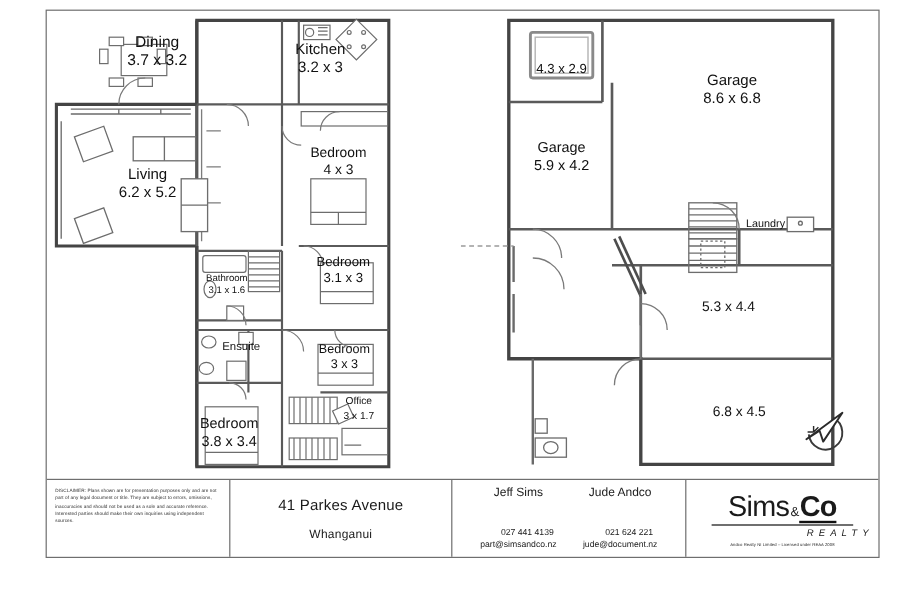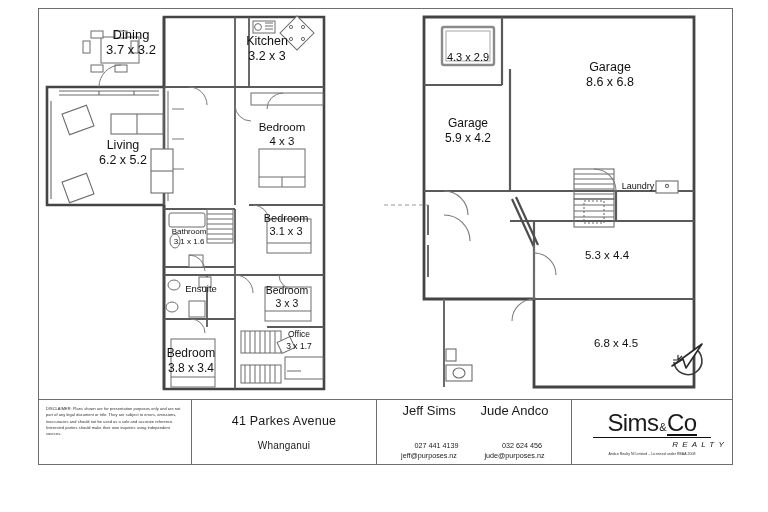--- a/index.html
+++ b/index.html
@@ -64,38 +64,38 @@
     align-items:center;
     justify-content:center;
     gap:22px;
     border-right:1.2px solid #6e6e6e;
   }
   .agent{
     display:flex;flex-direction:column;
     align-items:center;justify-content:center;
     line-height:1.45;
   }
-  .agent-name{font-size:13px;margin-bottom:20px;}
+  .agent-name{font-size:10px;margin-bottom:20px;}
   .agent-phone{font-size:7.2px;padding-left:15px;}
   .agent-email{font-size:7.2px;}
   #brand-cell{
     width:160px;
     display:flex;flex-direction:column;
     align-items:center;justify-content:center;
     padding-top:3px;
   }
   #brand-wordmark{
     font-size:24px;
     letter-spacing:-0.6px;
     line-height:1;
     display:flex;align-items:baseline;
     font-family:"Liberation Sans", sans-serif;
   }
   #brand-amp{font-size:11px;padding:0 1px;}
-  #brand-co{position:relative;}
+  #brand-co{position:relative;font-weight:bold;}
   #brand-co::after{
     content:"";position:absolute;
     left:0;right:0;bottom:-1px;height:1.4px;background:#111;
   }
   #brand-rule{
     width:118px;height:1.3px;background:#111;margin:2px 0 2px 0;
   }
   #brand-realty{
     font-size:8px;letter-spacing:4.2px;
     align-self:flex-end;margin-right:4px;font-style:italic;
@@ -367,26 +367,26 @@
 
     <div class="fcell" id="address-cell">
       <div id="address-line1">41 Parkes Avenue</div>
       <div id="address-line2">Whanganui</div>
     </div>
 
     <div class="fcell" id="agents-cell">
       <div class="agent">
         <div class="agent-name">Jeff Sims</div>
         <div class="agent-phone">027 441 4139</div>
-        <div class="agent-email">jeff@purposes.nz</div>
+        <div class="agent-email">part@simsandco.nz</div>
       </div>
       <div class="agent">
         <div class="agent-name">Jude Andco</div>
-        <div class="agent-phone">032 624 456</div>
-        <div class="agent-email">jude@purposes.nz</div>
+        <div class="agent-phone">021 624 221</div>
+        <div class="agent-email">jude@document.nz</div>
       </div>
     </div>
 
     <div class="fcell" id="brand-cell">
       <div id="brand-wordmark">
         <span>Sims</span>
         <span id="brand-amp">&amp;</span>
         <span id="brand-co">Co</span>
       </div>
       <div id="brand-rule"></div>

